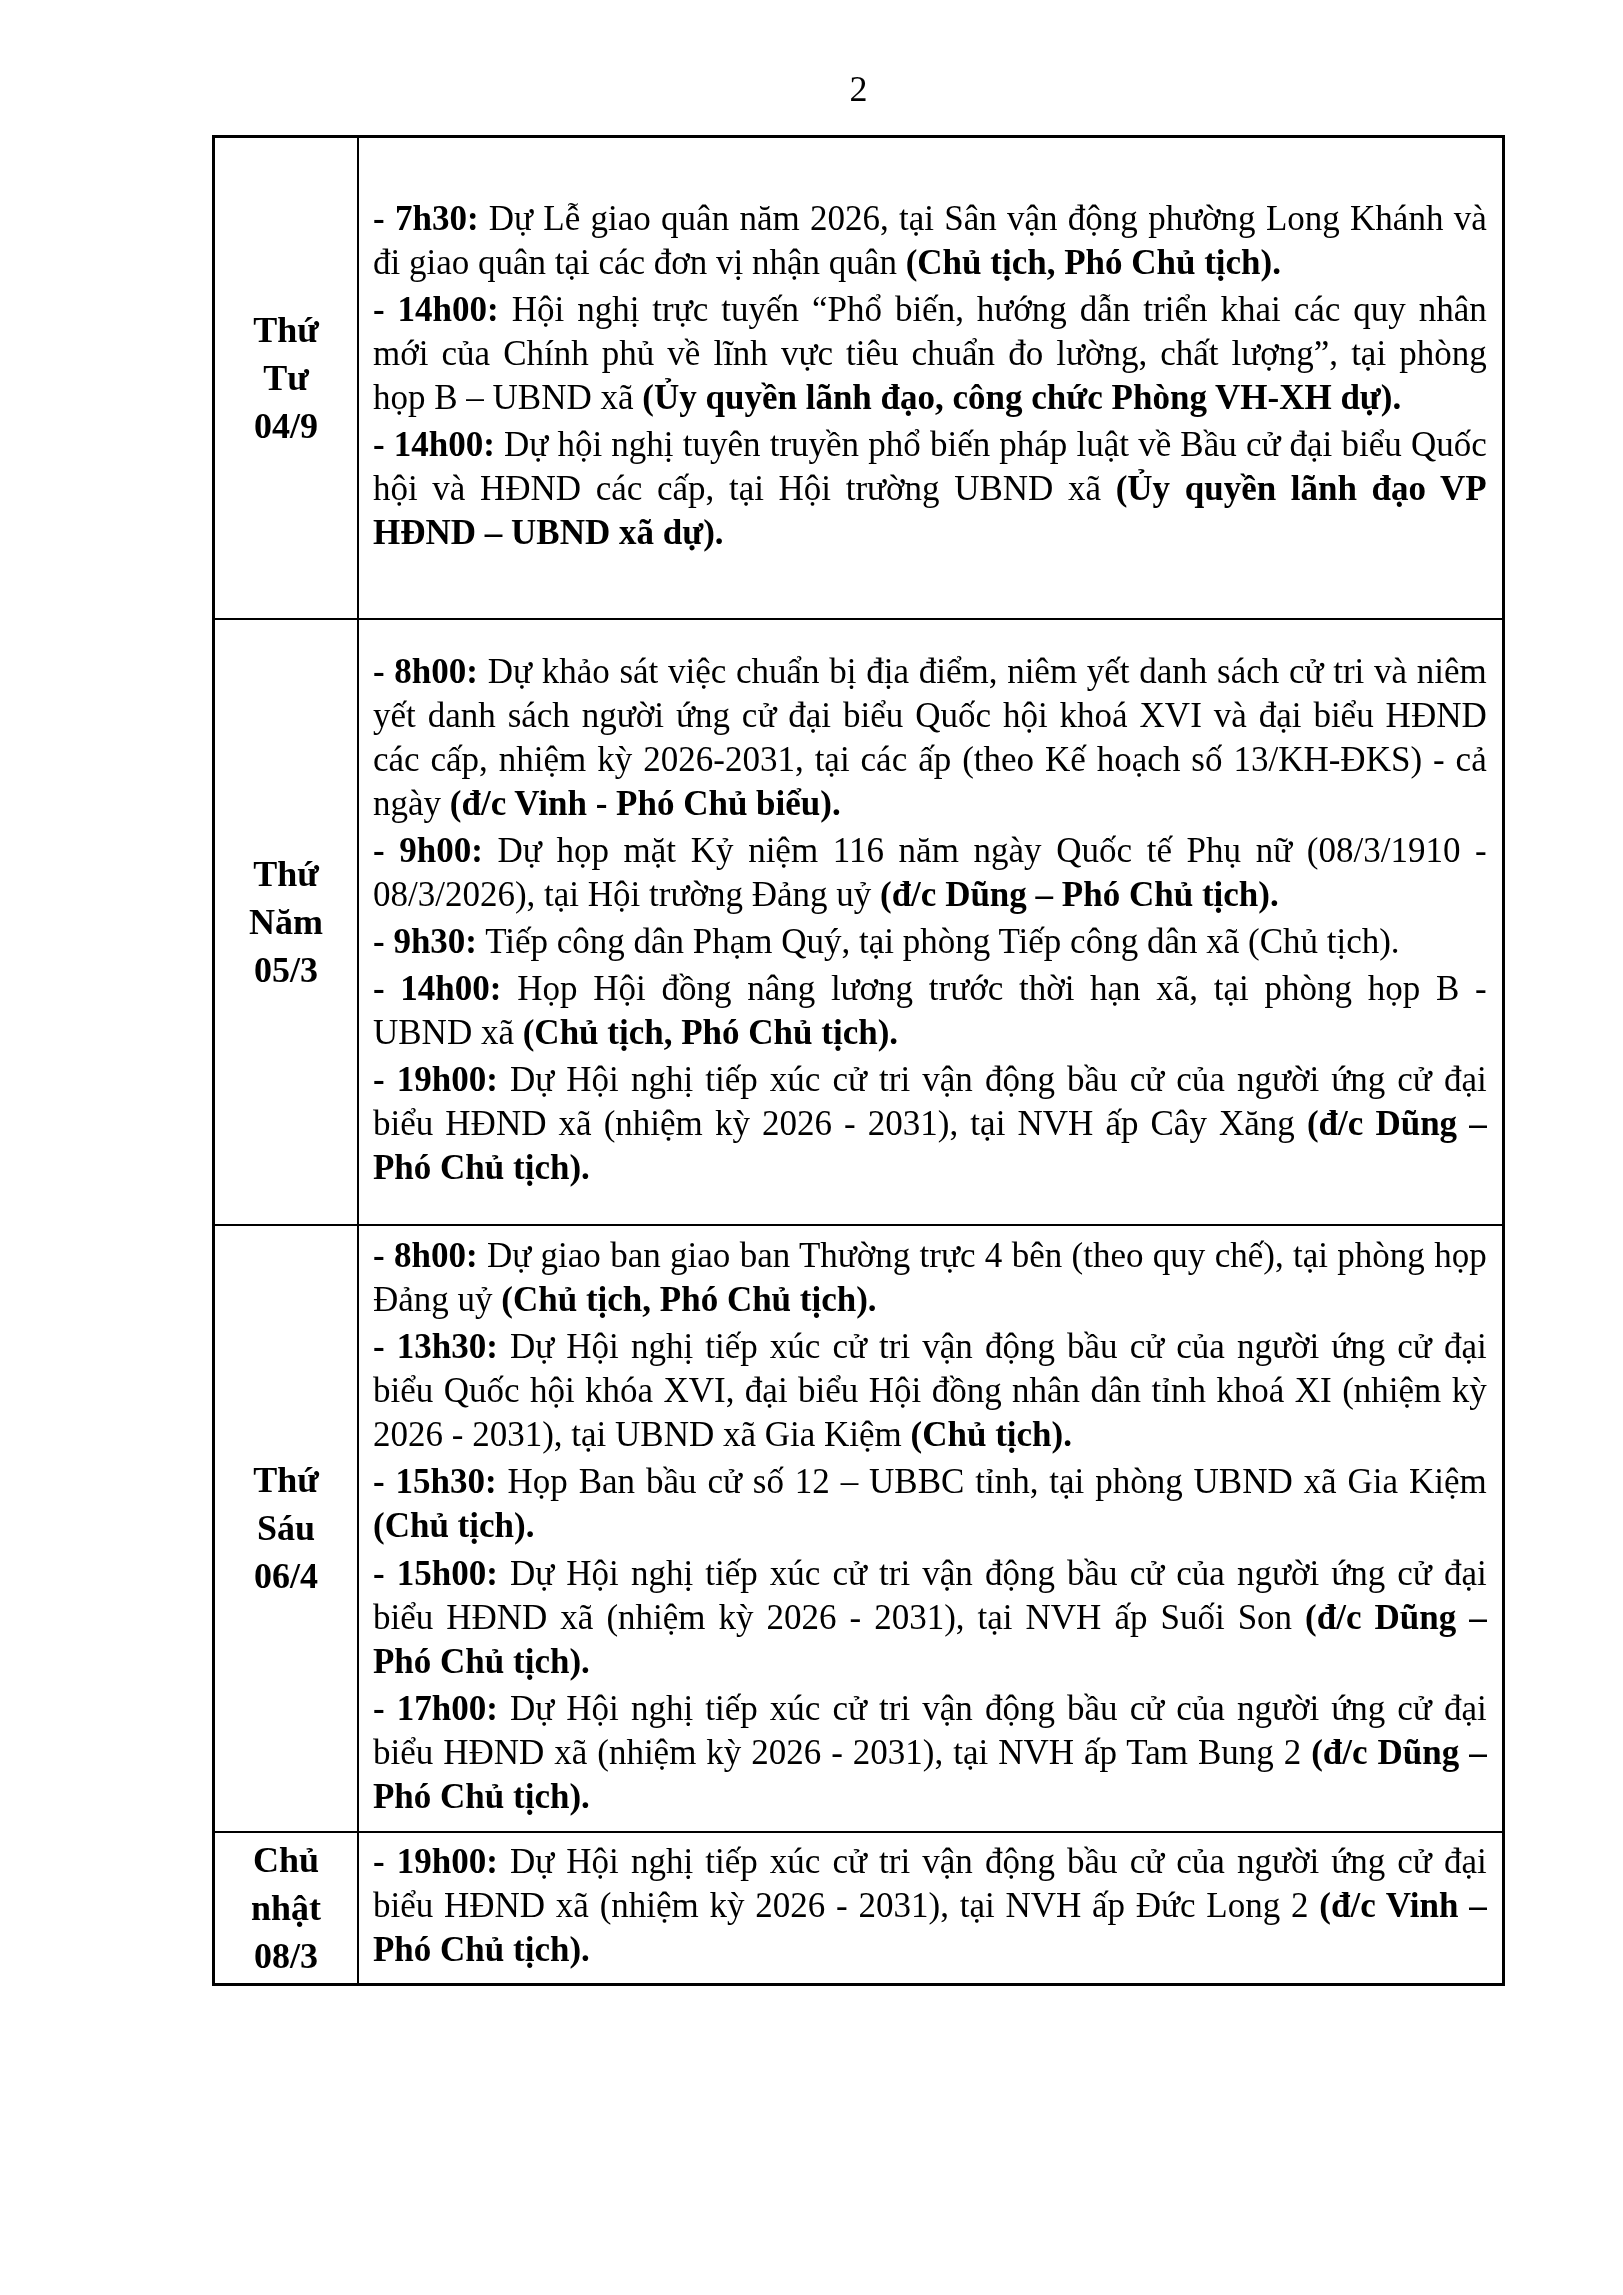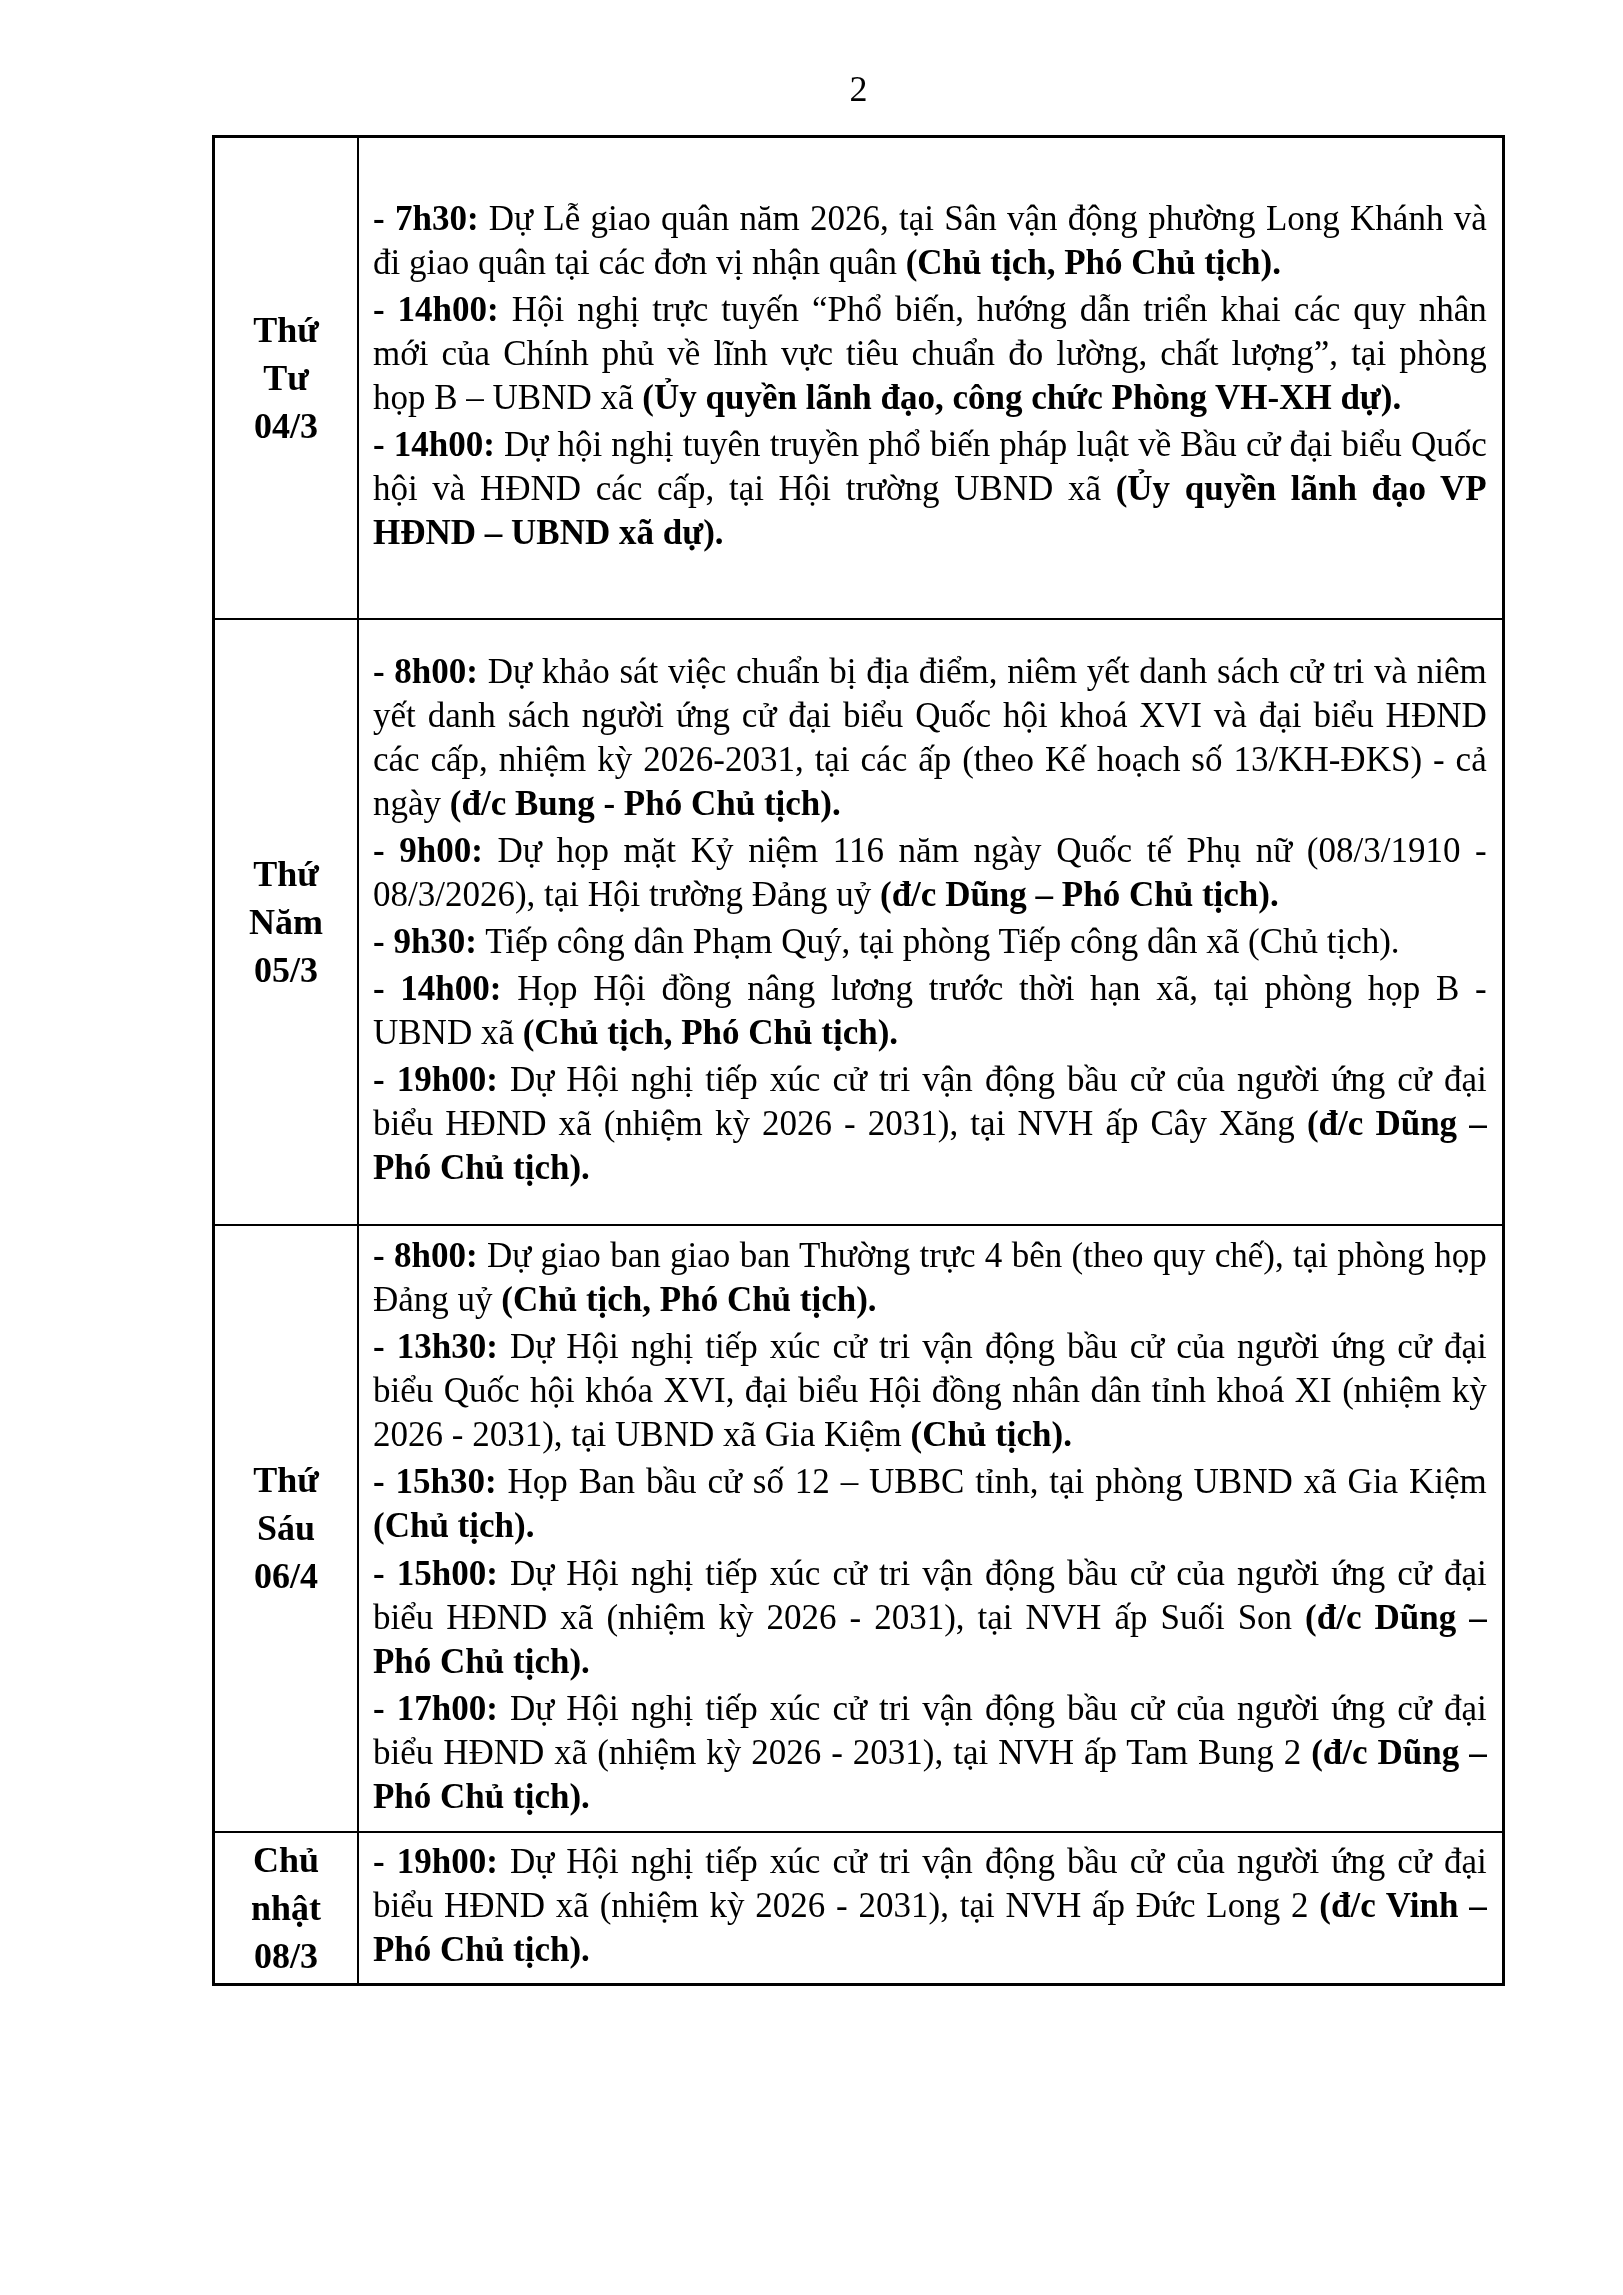--- a/index.html
+++ b/index.html
@@ -73,36 +73,36 @@
 
 <div class="sheet">
   <div class="page-number">2</div>
 
   <table class="schedule">
     <tbody>
         <tr>
           <td class="day-cell">
             <div>Thứ</div>
             <div>Tư</div>
-            <div>04/3</div>
+            <div>04/9</div>
           </td>
           <td class="items-cell">
             <p class="schedule-item"><b>- 7h30:</b><span> Dự Lễ giao quân năm 2026, tại Sân vận động phường Long Khánh và đi giao quân tại các đơn vị nhận quân </span><b>(Chủ tịch, Phó Chủ tịch).</b></p>
             <p class="schedule-item"><b>- 14h00:</b><span> Hội nghị trực tuyến “Phổ biến, hướng dẫn triển khai các quy nhân mới của Chính phủ về lĩnh vực tiêu chuẩn đo lường, chất lượng”, tại phòng họp B – UBND xã </span><b>(Ủy quyền lãnh đạo, công chức Phòng VH-XH dự).</b></p>
             <p class="schedule-item"><b>- 14h00:</b><span> Dự hội nghị tuyên truyền phổ biến pháp luật về Bầu cử đại biểu Quốc hội và HĐND các cấp, tại Hội trường UBND xã </span><b>(Ủy quyền lãnh đạo VP HĐND – UBND xã dự).</b></p>
           </td>
         </tr>
         <tr>
           <td class="day-cell">
             <div>Thứ</div>
             <div>Năm</div>
             <div>05/3</div>
           </td>
           <td class="items-cell">
-            <p class="schedule-item"><b>- 8h00:</b><span> Dự khảo sát việc chuẩn bị địa điểm, niêm yết danh sách cử tri và niêm yết danh sách người ứng cử đại biểu Quốc hội khoá XVI và đại biểu HĐND các cấp, nhiệm kỳ 2026-2031, tại các ấp (theo Kế hoạch số 13/KH-ĐKS) - cả ngày </span><b>(đ/c Bung - Phó Chủ tịch).</b></p>
+            <p class="schedule-item"><b>- 8h00:</b><span> Dự khảo sát việc chuẩn bị địa điểm, niêm yết danh sách cử tri và niêm yết danh sách người ứng cử đại biểu Quốc hội khoá XVI và đại biểu HĐND các cấp, nhiệm kỳ 2026-2031, tại các ấp (theo Kế hoạch số 13/KH-ĐKS) - cả ngày </span><b>(đ/c Vinh - Phó Chủ biểu).</b></p>
             <p class="schedule-item"><b>- 9h00:</b><span> Dự họp mặt Kỷ niệm 116 năm ngày Quốc tế Phụ nữ (08/3/1910 - 08/3/2026), tại Hội trường Đảng uỷ </span><b>(đ/c Dũng – Phó Chủ tịch).</b></p>
             <p class="schedule-item"><b>- 9h30:</b><span> Tiếp công dân Phạm Quý, tại phòng Tiếp công dân xã (Chủ tịch).</span></p>
             <p class="schedule-item"><b>- 14h00:</b><span> Họp Hội đồng nâng lương trước thời hạn xã, tại phòng họp B - UBND xã </span><b>(Chủ tịch, Phó Chủ tịch).</b></p>
             <p class="schedule-item"><b>- 19h00:</b><span> Dự Hội nghị tiếp xúc cử tri vận động bầu cử của người ứng cử đại biểu HĐND xã (nhiệm kỳ 2026 - 2031), tại NVH ấp Cây Xăng </span><b>(đ/c Dũng – Phó Chủ tịch).</b></p>
           </td>
         </tr>
         <tr>
           <td class="day-cell">
             <div>Thứ</div>
             <div>Sáu</div>

